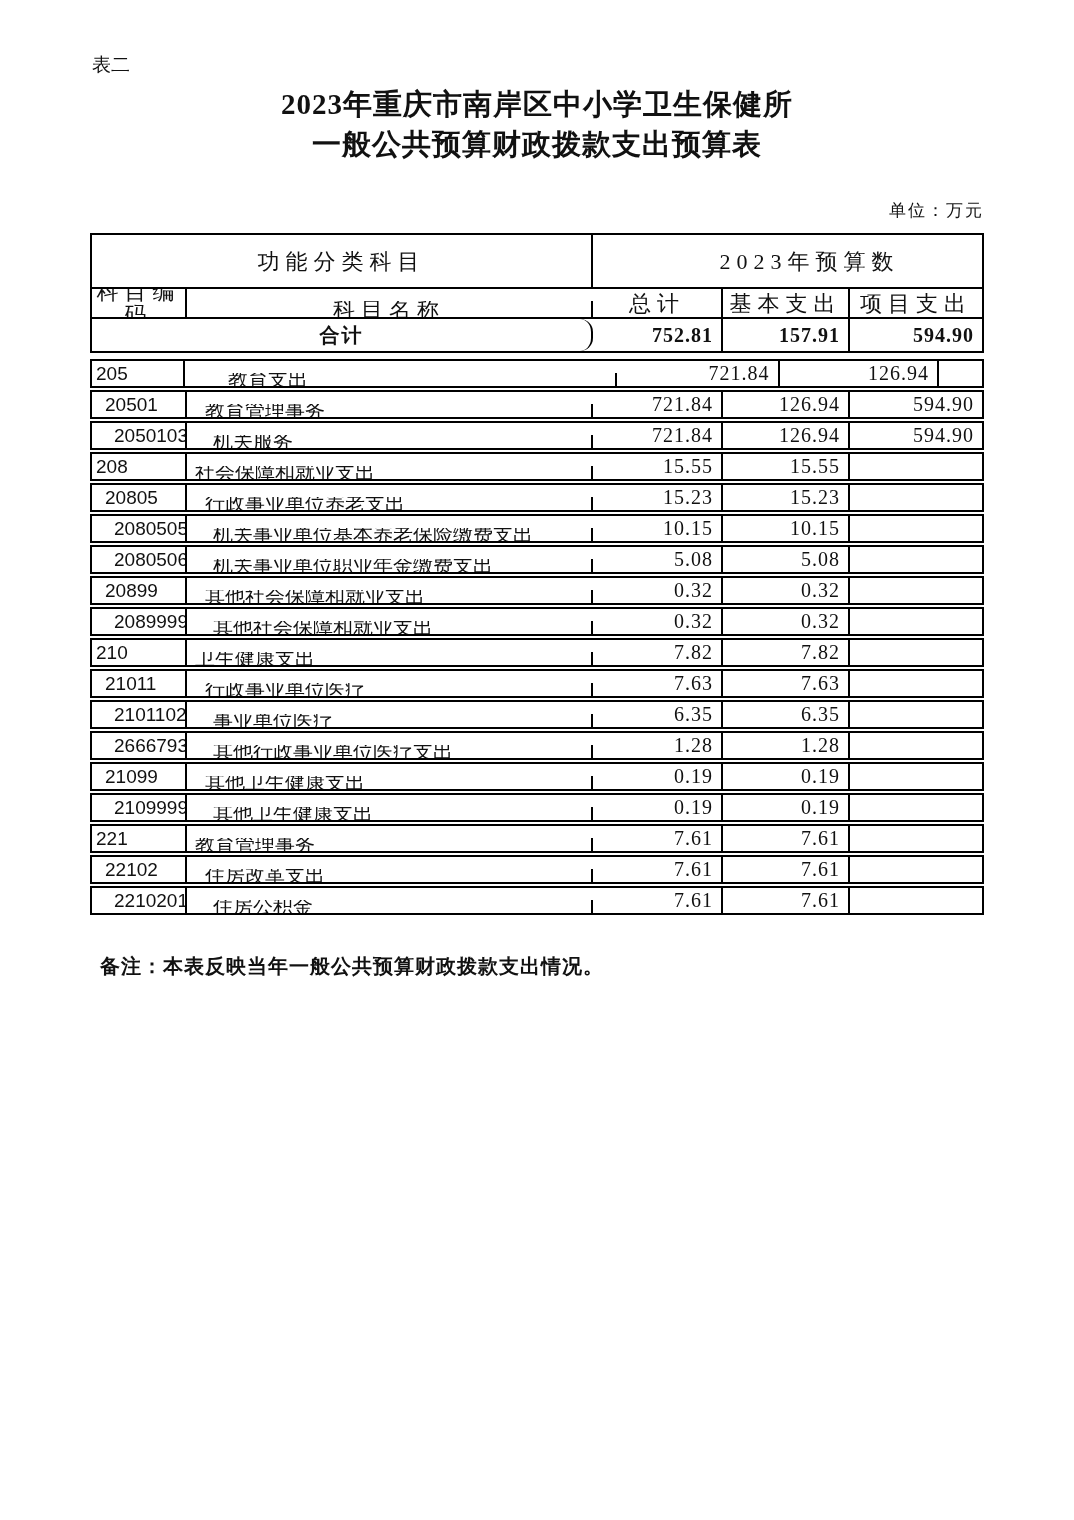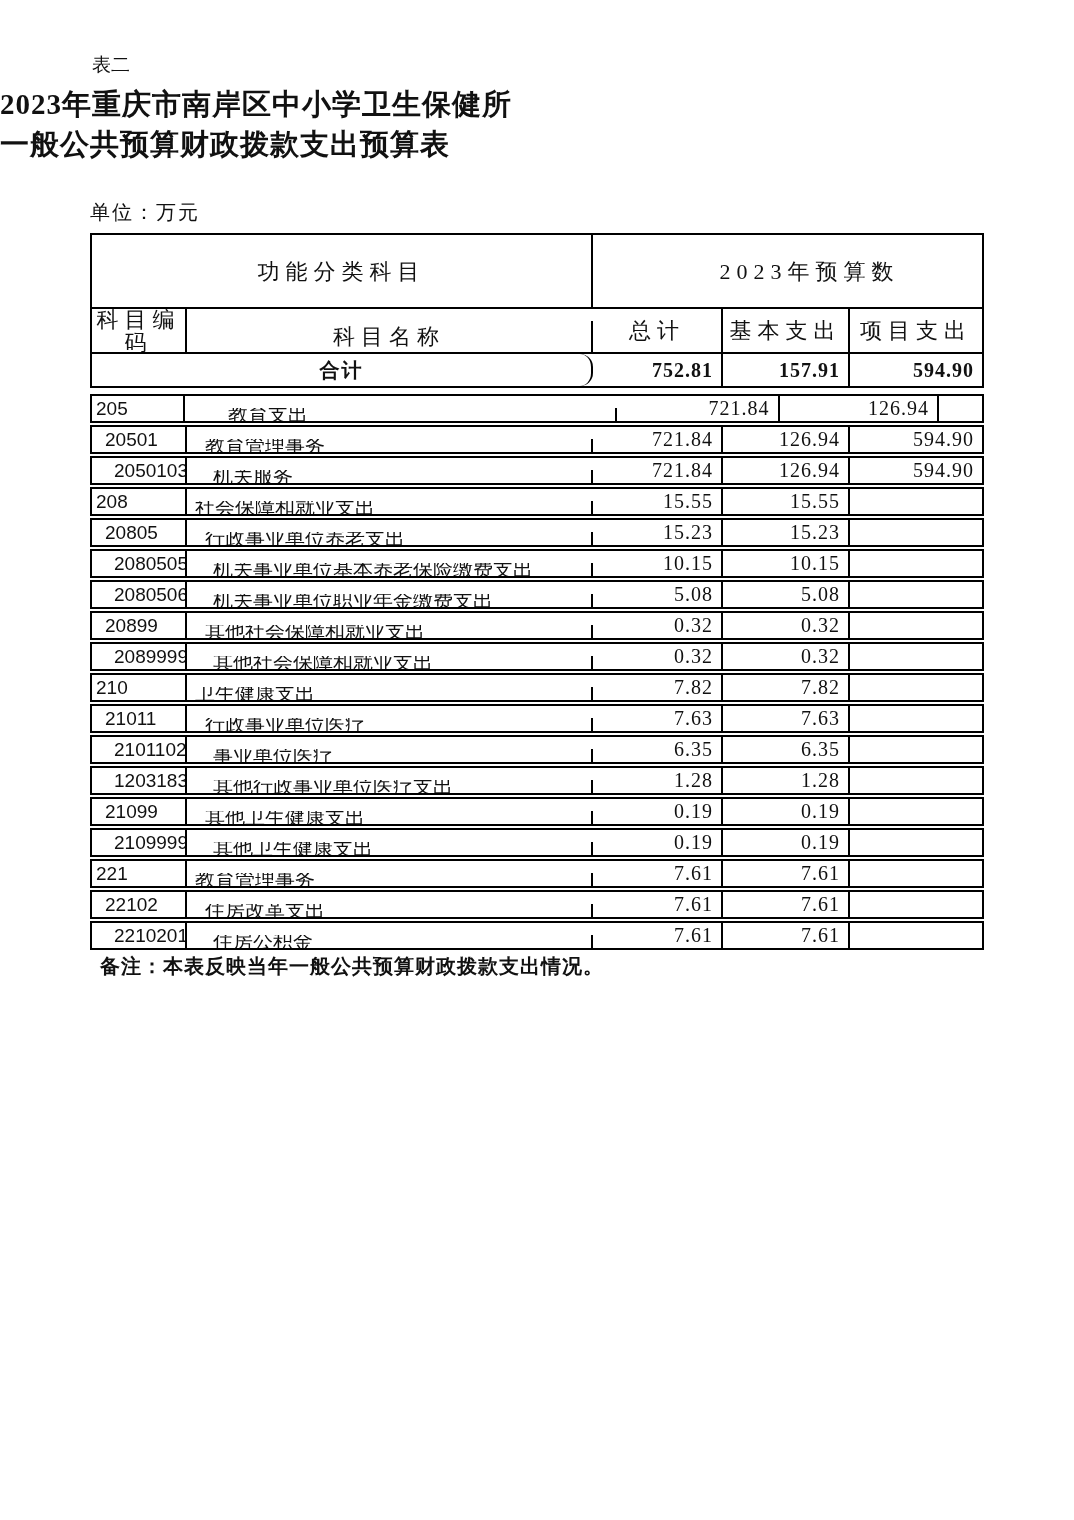--- a/index.html
+++ b/index.html
@@ -17,41 +17,42 @@
   }
   .corner-label {
     position: absolute;
     left: 92px; top: 52px;
     font-size: 19px;
   }
   .title-block {
     position: absolute;
     top: 84px; left: 0;
     width: 100%;
+    text-align: center;
     font-weight: bold;
     font-size: 29px;
     line-height: 40px;
     letter-spacing: 1px;
   }
   .unit-label {
     position: absolute;
     top: 199px; left: 90px;
     width: 894px;
-    text-align: left;
-    font-size: 20px;
+    text-align: right;
+    font-size: 17px;
     letter-spacing: 2px;
   }
   .budget-table {
     position: absolute;
     top: 233px; left: 90px;
     width: 894px;
   }
   .thead-box { border: 2px solid #000; }
-  .hrow1 { display: flex; height: 72px; gap: 44px; }
-  .hrow2 { display: flex; height: 45px; border-top: 2px solid #000; font-family: Liberation Serif, serif; }
+  .hrow1 { display: flex; height: 52px; gap: 44px; }
+  .hrow2 { display: flex; height: 30px; border-top: 2px solid #000; font-family: Liberation Serif, serif; }
   .trow  { display: flex; height: 34px; border-top: 2px solid #000; }
   .cell {
     display: flex;
     align-items: center;
     overflow: hidden;
   }
   .hcell {
     justify-content: center;
     text-align: center;
     font-size: 22px;
@@ -224,21 +225,21 @@
           <div class="cell c-proj num"></div>
         </div>
         <div class="drow lvl3">
           <div class="cell c-code code">2101102</div>
           <div class="cell c-name name">事业单位医疗</div>
           <div class="cell c-total num">6.35</div>
           <div class="cell c-basic num">6.35</div>
           <div class="cell c-proj num"></div>
         </div>
         <div class="drow lvl3">
-          <div class="cell c-code code">1203183</div>
+          <div class="cell c-code code">2666793</div>
           <div class="cell c-name name">其他行政事业单位医疗支出</div>
           <div class="cell c-total num">1.28</div>
           <div class="cell c-basic num">1.28</div>
           <div class="cell c-proj num"></div>
         </div>
         <div class="drow lvl2">
           <div class="cell c-code code">21099</div>
           <div class="cell c-name name">其他卫生健康支出</div>
           <div class="cell c-total num">0.19</div>
           <div class="cell c-basic num">0.19</div>

